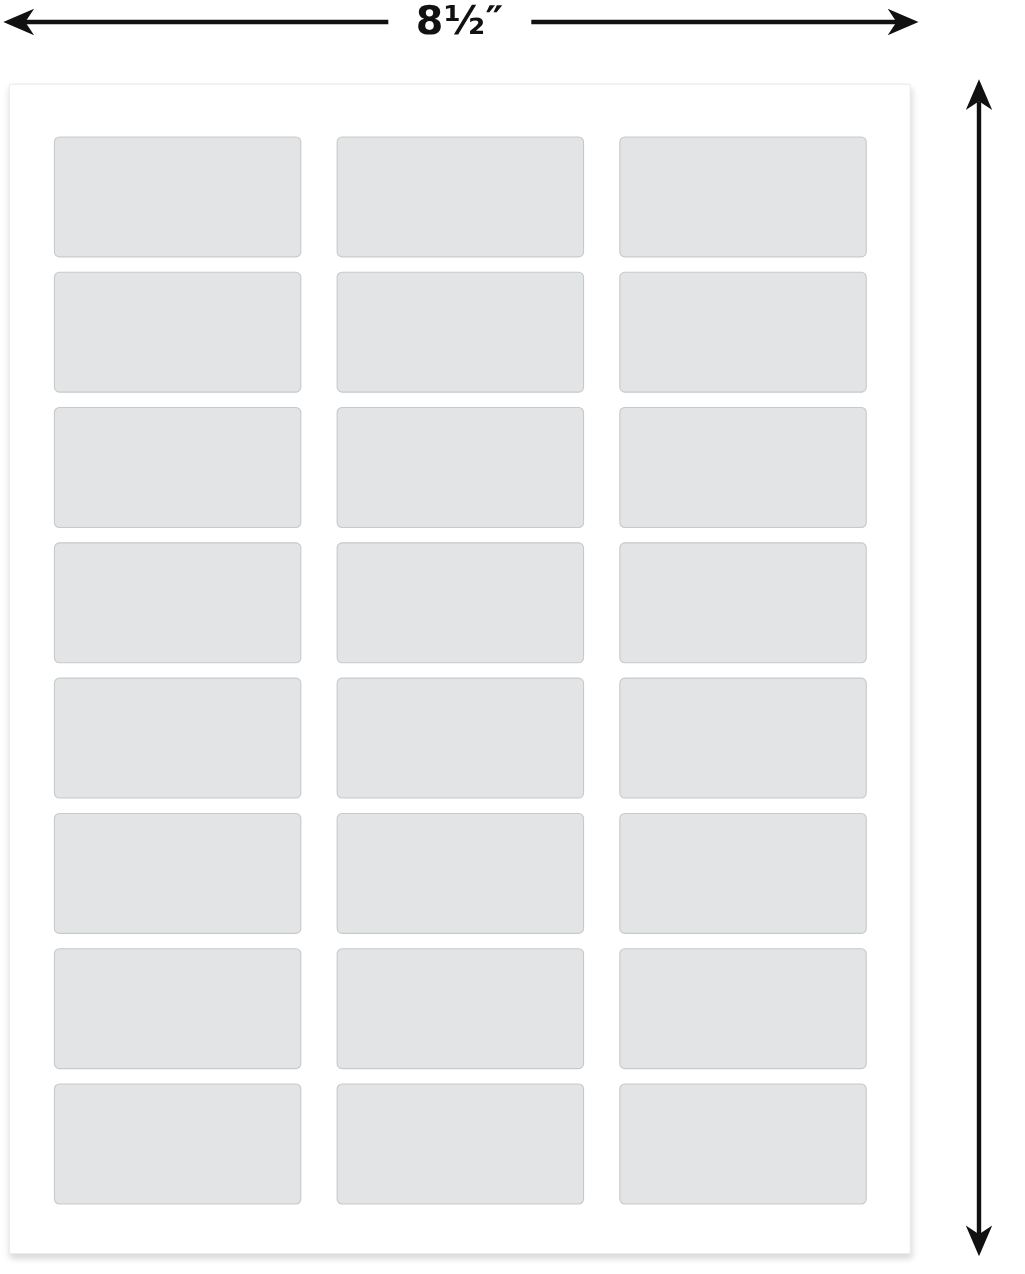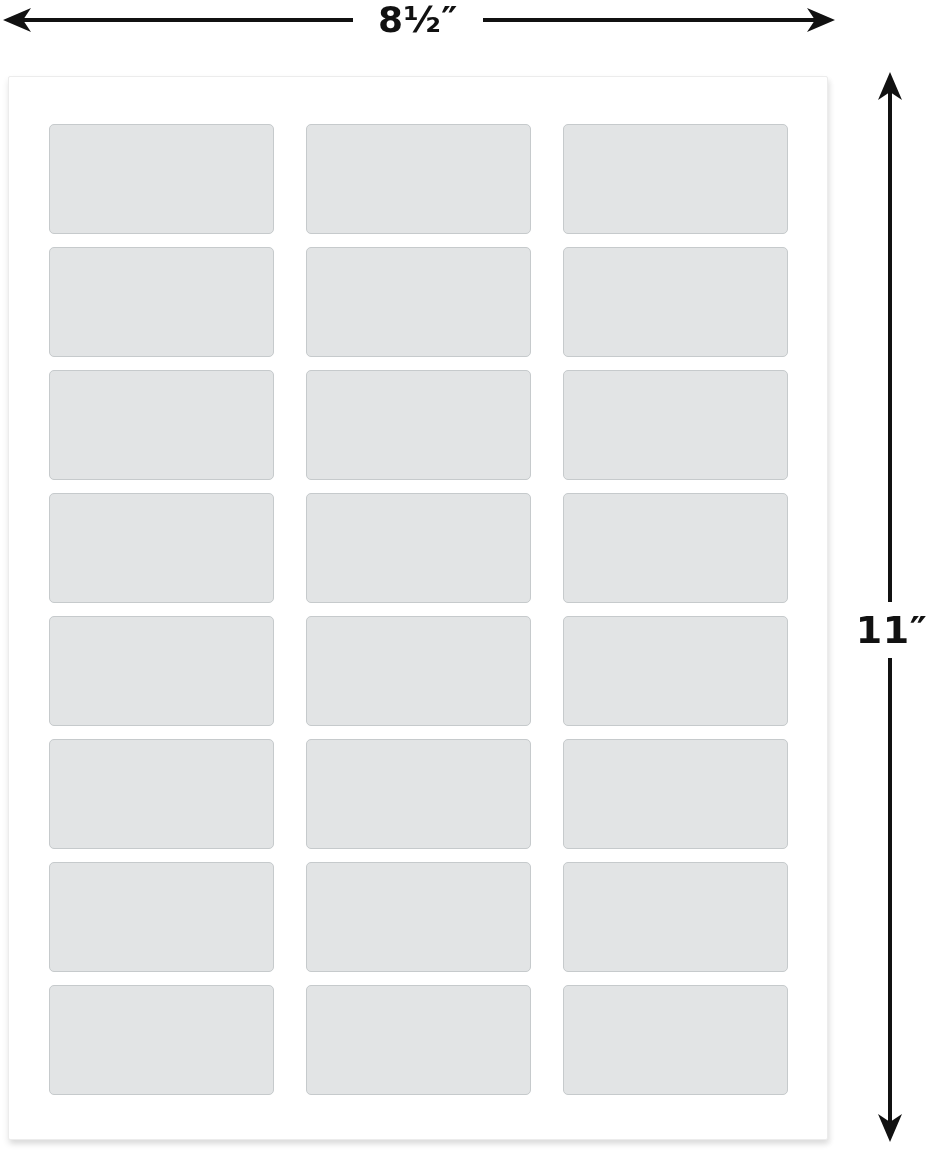--- a/index.html
+++ b/index.html
@@ -104,21 +104,20 @@
     <polygon class="arrow-fill" points="3,17 31,5 23,17 31,29"></polygon>
     <polygon class="arrow-fill" points="835,17 807,5 815,17 807,29"></polygon>
   </svg>
   <div class="dim-label width-label">8½″</div>
 
   <svg class="v-arrow-svg" viewBox="0 0 34 1082" xmlns="http://www.w3.org/2000/svg">
     <line class="arrow-stroke" x1="17" y1="26" x2="17" y2="1056"></line>
     <polygon class="arrow-fill" points="17,6 5,34 17,26 29,34"></polygon>
     <polygon class="arrow-fill" points="17,1076 5,1048 17,1056 29,1048"></polygon>
   </svg>
-  <div class="dim-label height-label">11″</div>
 
   <div class="sheet">
     <div class="label-grid">
         <div class="label-cell"></div>
         <div class="label-cell"></div>
         <div class="label-cell"></div>
         <div class="label-cell"></div>
         <div class="label-cell"></div>
         <div class="label-cell"></div>
         <div class="label-cell"></div>

